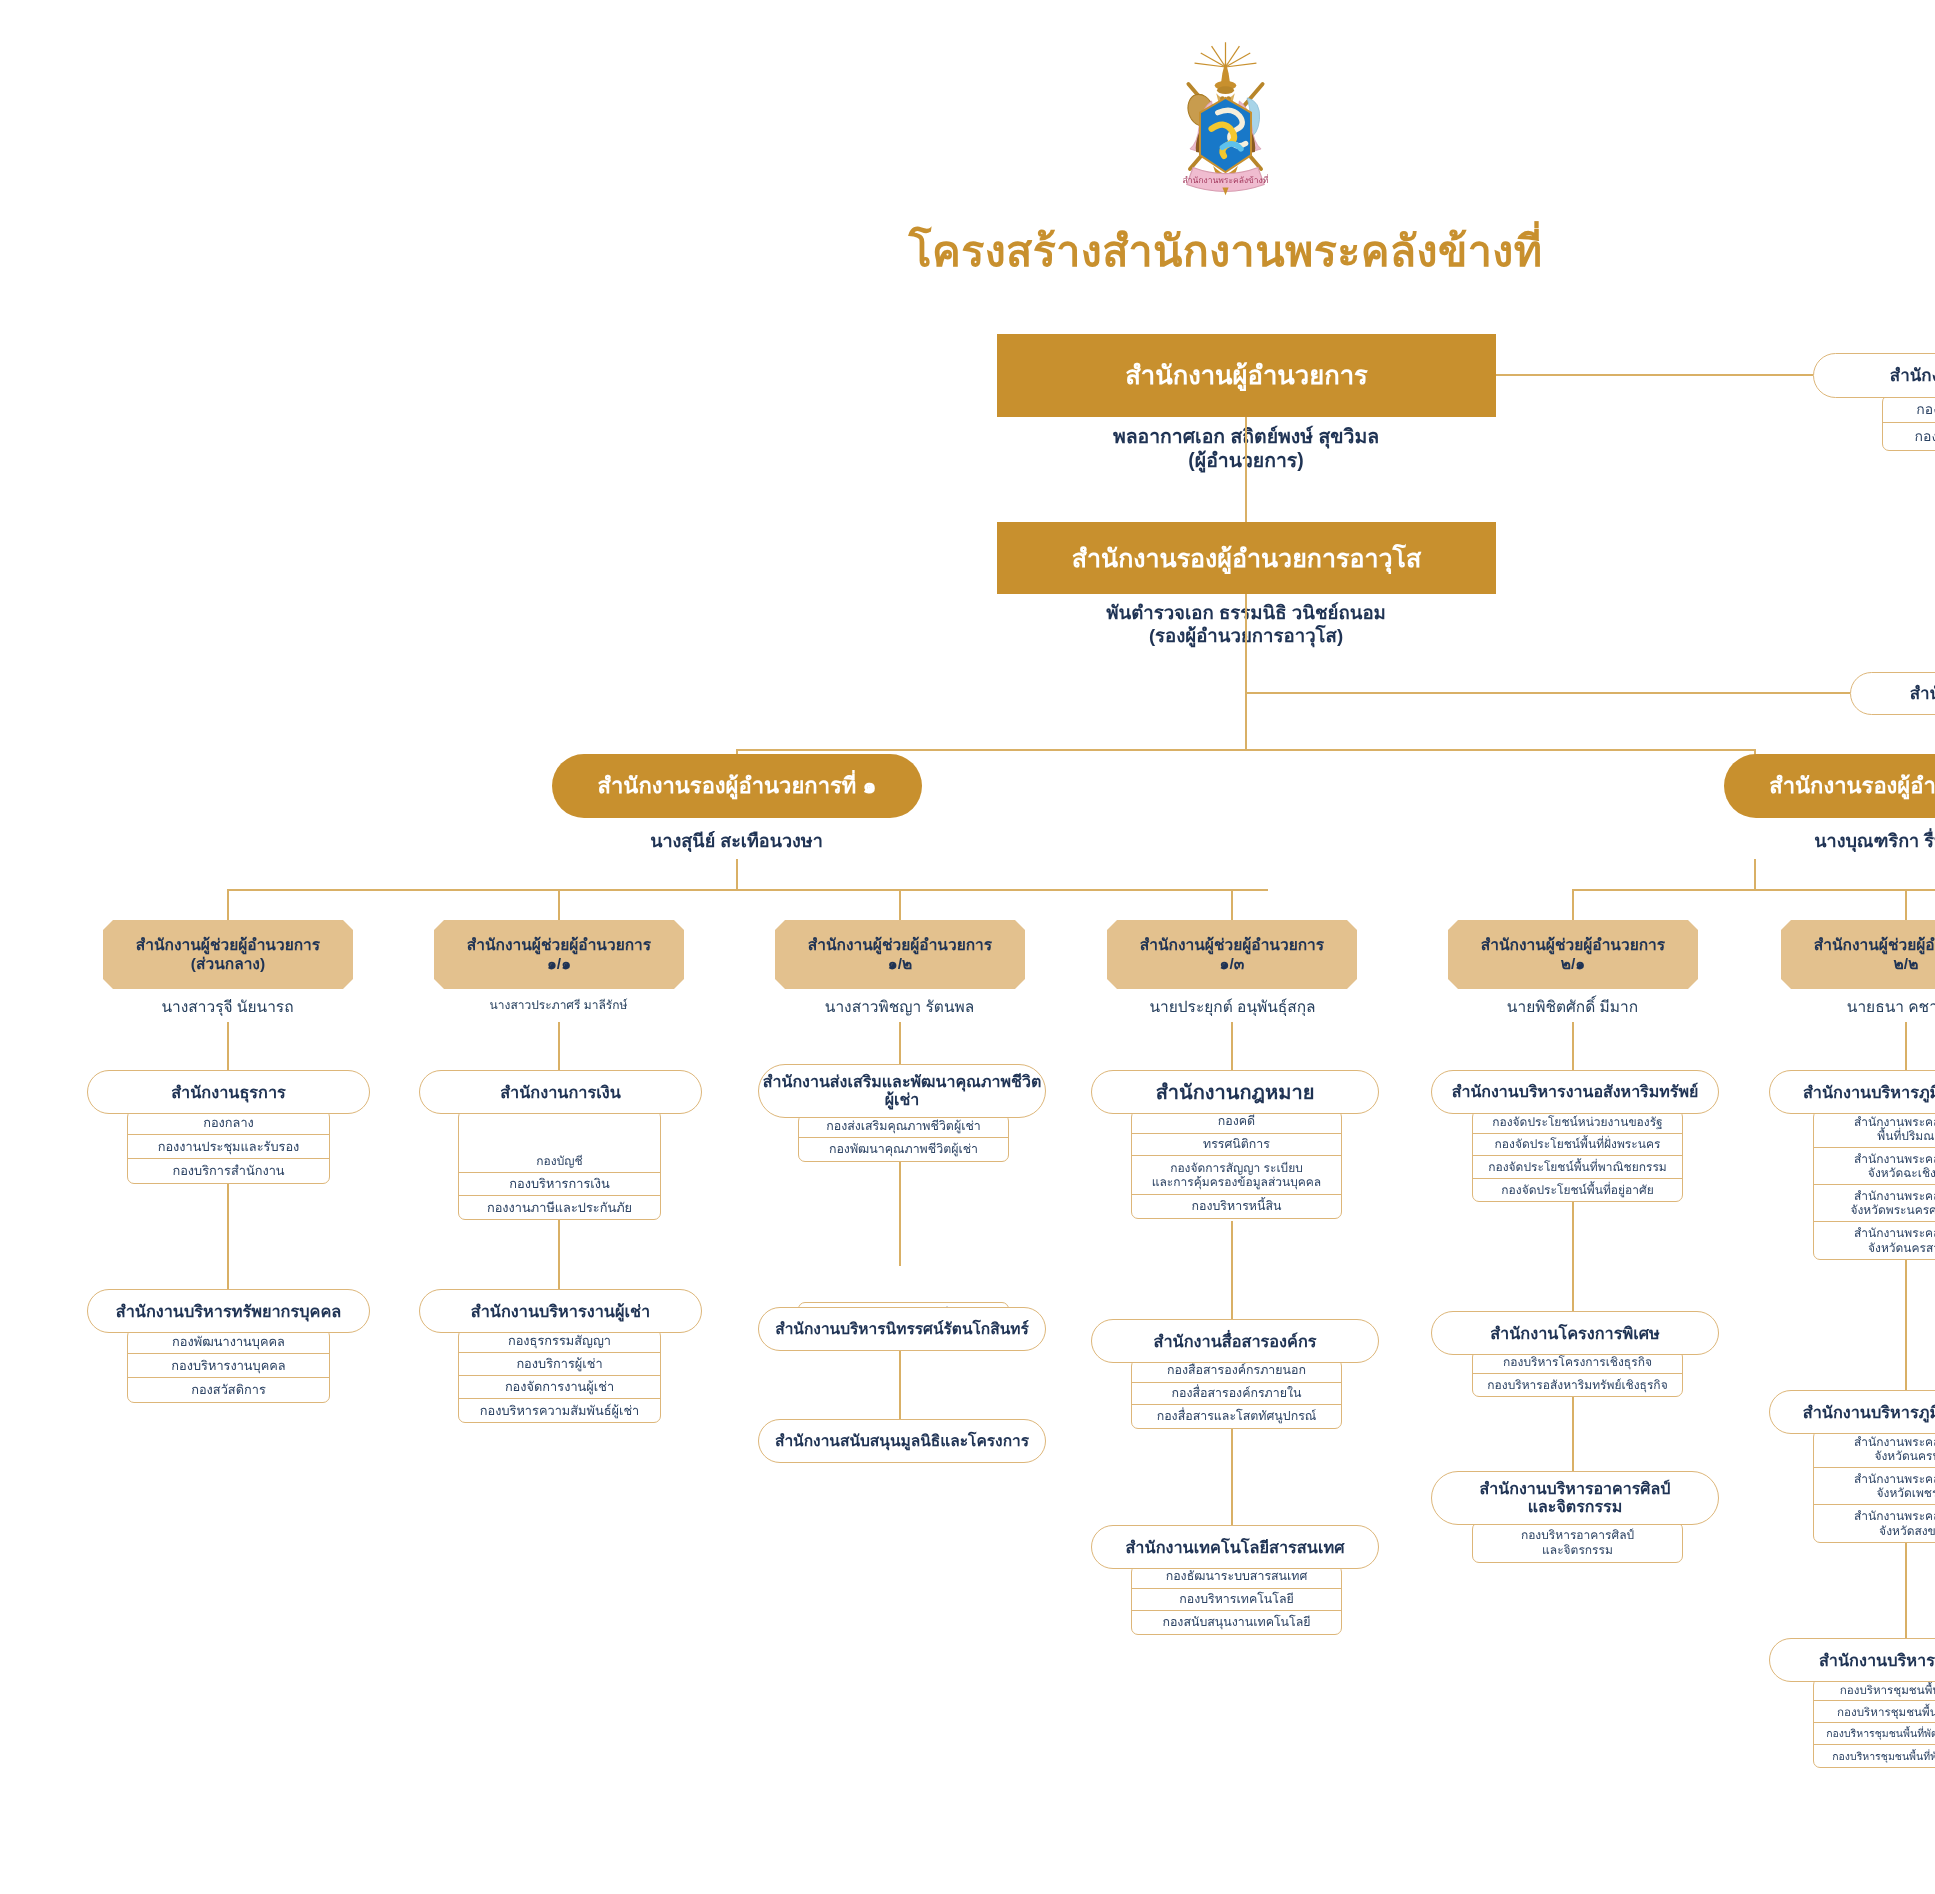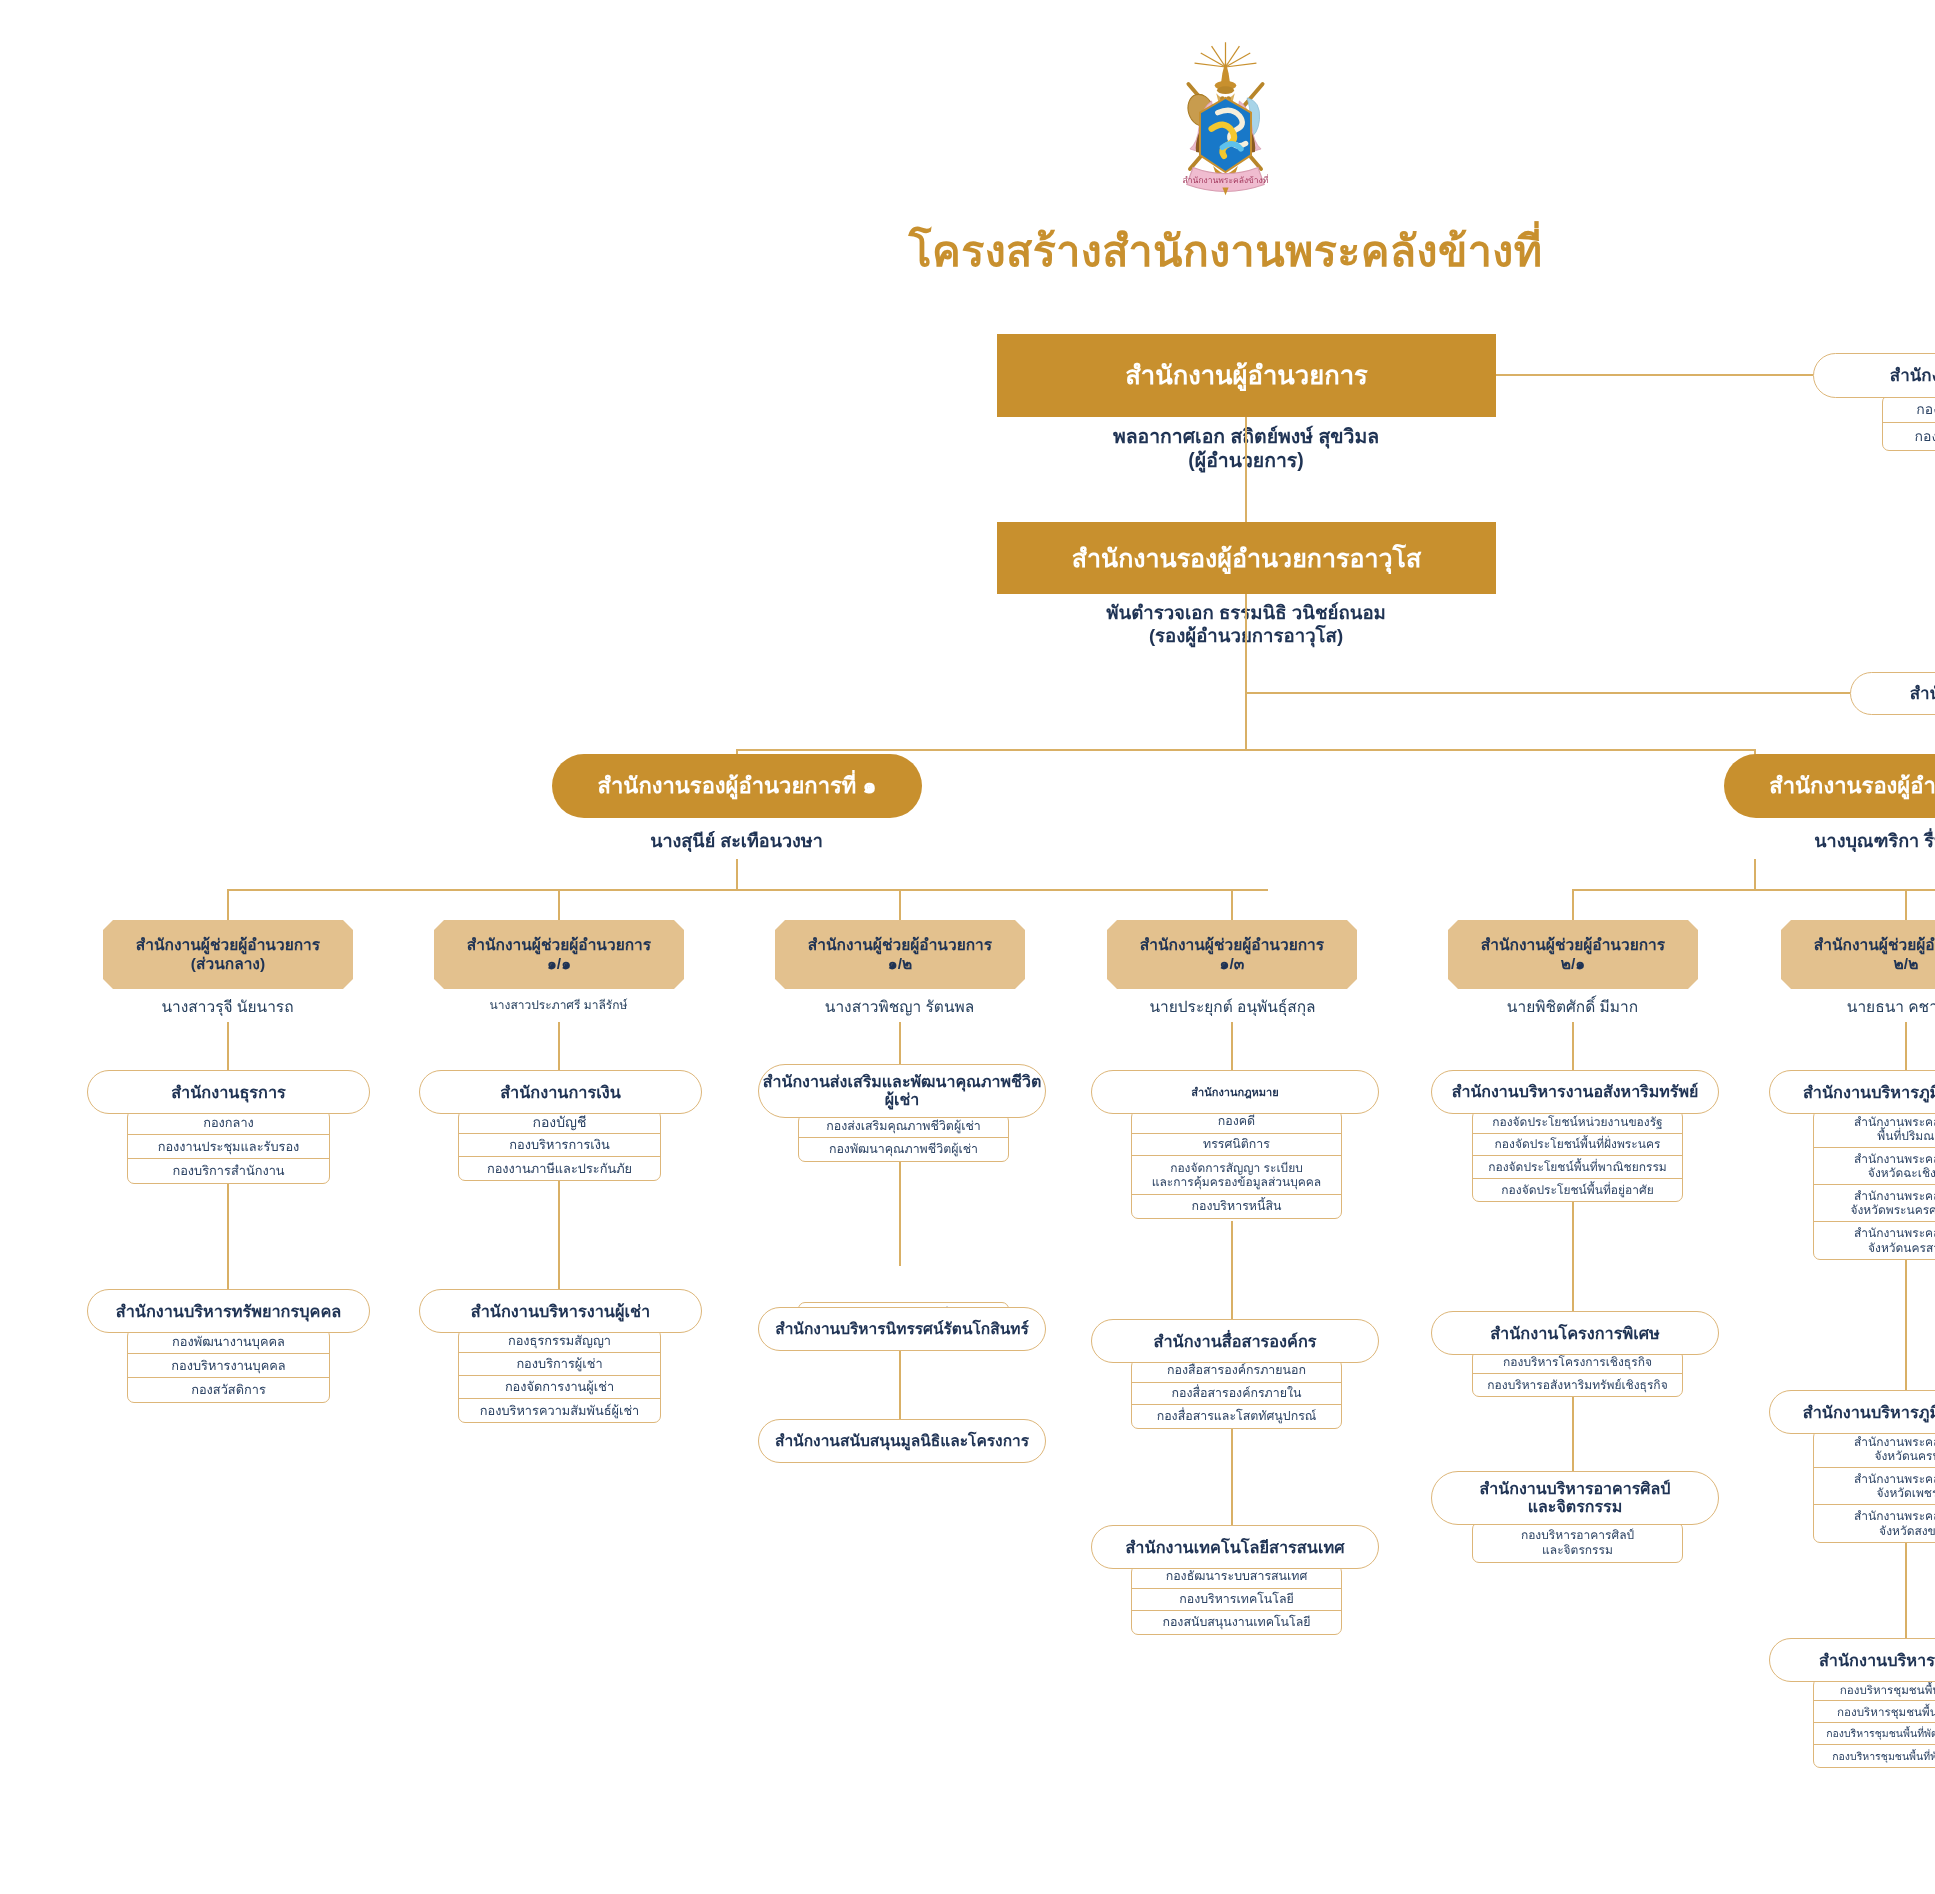--- a/index.html
+++ b/index.html
@@ -248,21 +248,21 @@
     <div>
       <div>สำนักงานผู้ช่วยผู้อำนวยการ</div>
       <div>๑/๑</div>
     </div>
   </div>
   <div class="asst-name" style="left:408px;top:998px;width:301px;font-size:12px;">นางสาวประภาศรี มาลีรักษ์</div>
   <div class="vline" style="left:558px;top:1022px;height:50px;"></div>
 
   <div class="office" style="left:419px;top:1070px;width:281px;height:42px;font-size:16.3px;">สำนักงานการเงิน</div>
   <div class="deptlist" style="left:458px;top:1110px;width:201px;">
-    <div class="row" style="height:23px;font-size:14px;">กองบัญชี</div>
+    <div class="row" style="height:23px;font-size:12px;margin-top:39px;">กองบัญชี</div>
     <div class="row" style="height:23px;font-size:12.8px;">กองบริหารการเงิน</div>
     <div class="row" style="height:23px;font-size:12.8px;">กองงานภาษีและประกันภัย</div>
   </div>
   <div class="vline" style="left:558px;top:1181px;height:112px;"></div>
 
   <div class="office" style="left:419px;top:1289px;width:281px;height:42px;font-size:16.3px;">สำนักงานบริหารงานผู้เช่า</div>
   <div class="deptlist" style="left:458px;top:1329px;width:201px;">
     <div class="row" style="height:23px;font-size:12.8px;">กองธุรกรรมสัญญา</div>
     <div class="row" style="height:23px;font-size:12.8px;">กองบริการผู้เช่า</div>
     <div class="row" style="height:23px;font-size:12.8px;">กองจัดการงานผู้เช่า</div>
@@ -295,21 +295,21 @@
 
   <div class="octagon" style="left:1107px;top:920px;width:250px;height:69px;font-size:15.5px;">
     <div>
       <div>สำนักงานผู้ช่วยผู้อำนวยการ</div>
       <div>๑/๓</div>
     </div>
   </div>
   <div class="asst-name" style="left:1082px;top:998px;width:301px;font-size:15.5px;">นายประยุกต์  อนุพันธุ์สกุล</div>
   <div class="vline" style="left:1231px;top:1022px;height:50px;"></div>
 
-  <div class="office" style="left:1091px;top:1070px;width:286px;height:42px;font-size:11px;text-align:right;">สำนักงานกฎหมาย</div>
+  <div class="office" style="left:1091px;top:1070px;width:286px;height:42px;font-size:20px;text-align:right;">สำนักงานกฎหมาย</div>
   <div class="deptlist" style="left:1131px;top:1110px;width:209px;">
     <div class="row" style="height:22.5px;font-size:12.4px;">กองคดี</div>
     <div class="row" style="height:22.5px;font-size:12.4px;">ทรรศนิติการ</div>
     <div class="row" style="height:39px;font-size:12px;white-space:pre-line;">กองจัดการสัญญา ระเบียบ
 และการคุ้มครองข้อมูลส่วนบุคคล</div>
     <div class="row" style="height:22.5px;font-size:12.4px;">กองบริหารหนี้สิน</div>
   </div>
   <div class="vline" style="left:1231px;top:1221px;height:101px;"></div>
 
   <div class="office" style="left:1091px;top:1319px;width:286px;height:42px;font-size:16.3px;">สำนักงานสื่อสารองค์กร</div>

